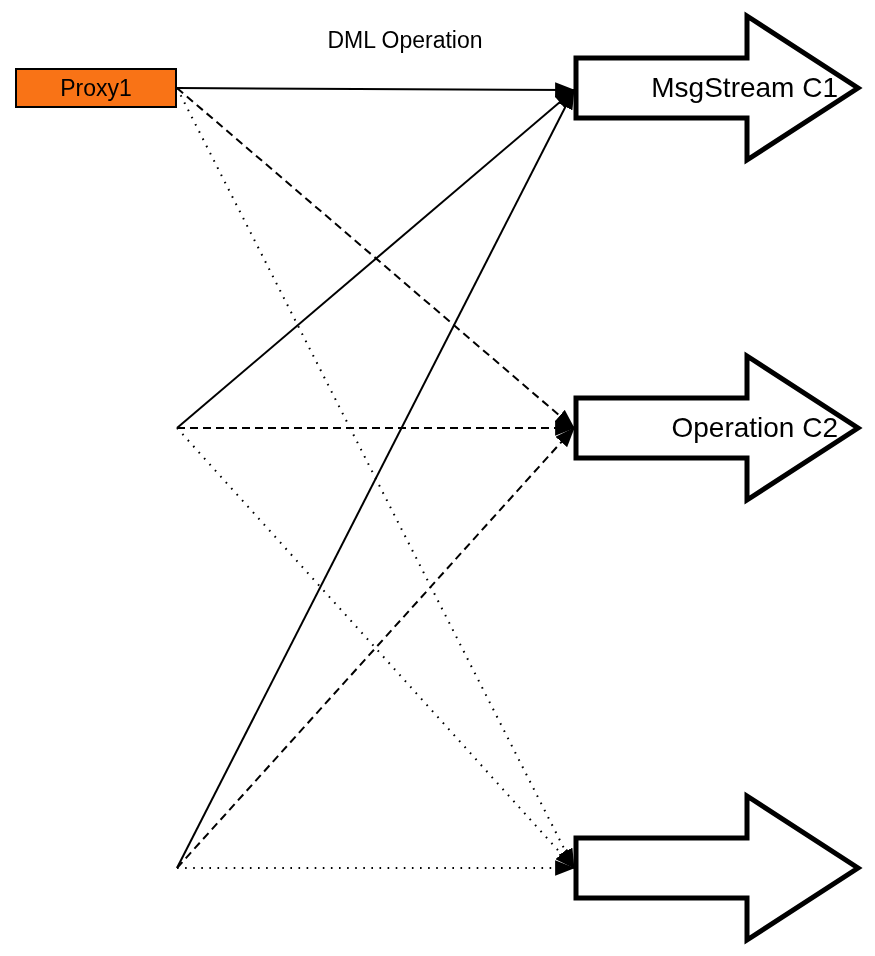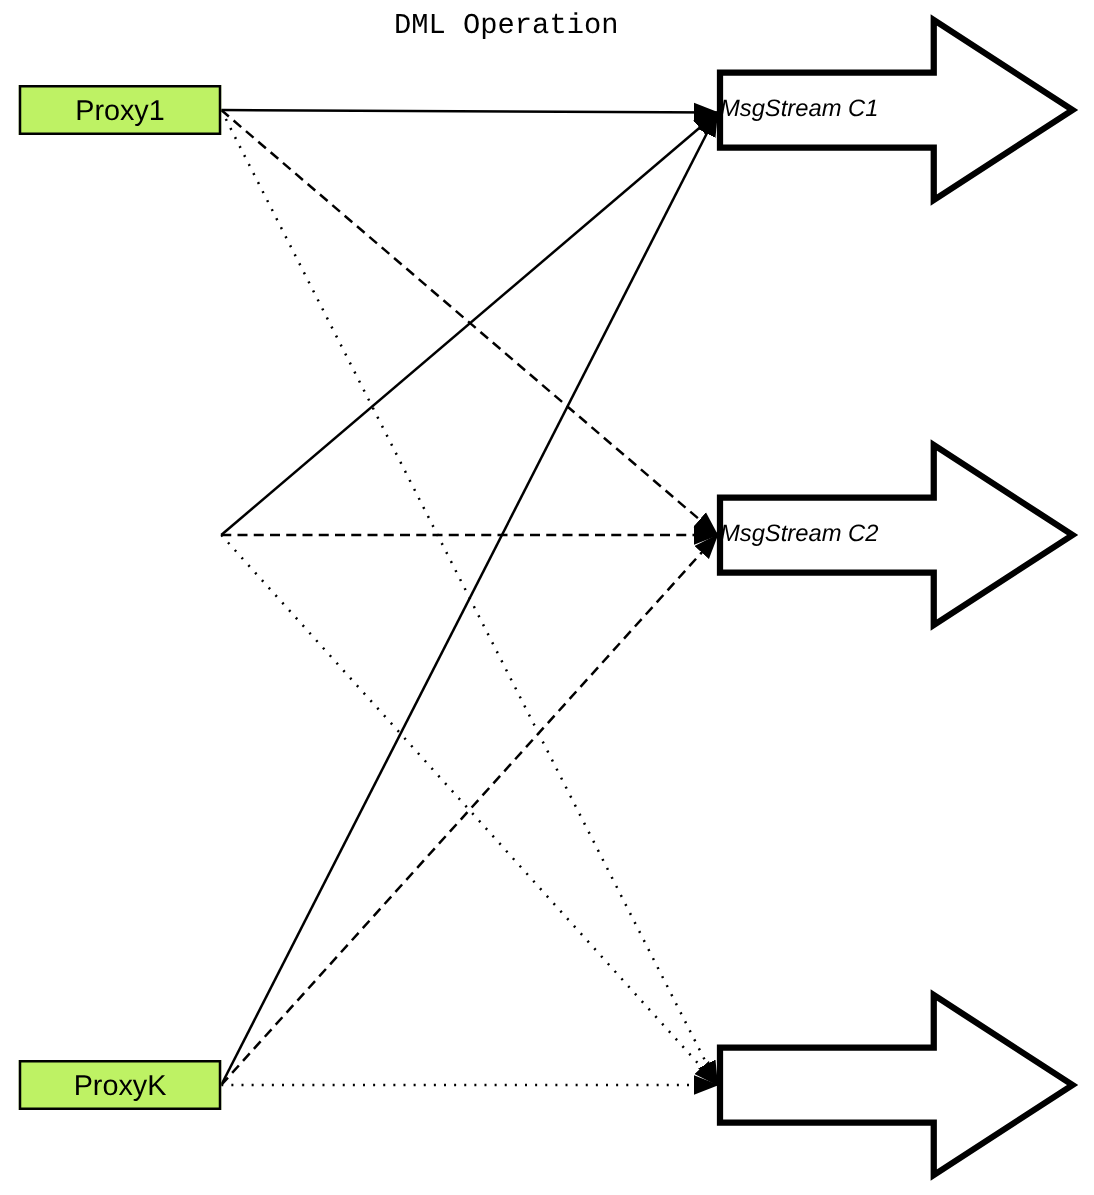--- a/index.html
+++ b/index.html
@@ -13,54 +13,52 @@
     overflow: hidden;
   }
   .edges-layer {
     position: absolute;
     left: 0; top: 0;
     width: 875px; height: 956px;
   }
   .diagram-title {
     position: absolute;
     left: 285px;
-    top: 8px;
+    top: 28px;
     width: 240px;
     text-align: center;
     font-size: 23px;
     line-height: 25px;
     white-space: nowrap;
-    font-family: Liberation Mono, monospace;
   }
   .proxy-box {
     position: absolute;
     left: 15px;
     width: 162px;
     height: 40px;
     box-sizing: border-box;
     border: 2.5px solid #000000;
-    background: #bef264;
+    background: #f97316;
     display: flex;
     align-items: center;
     justify-content: center;
     font-size: 23px;
   }
   #proxy-box-0 { top: 68px; }
   #proxy-box-1 { top: 408px; }
   #proxy-box-2 { top: 848px; }
   .stream-label {
     position: absolute;
     left: 576px;
     width: 262px;
     height: 28px;
     line-height: 28px;
-    text-align: left;
-    font-size: 19px;
+    text-align: right;
+    font-size: 28px;
     white-space: nowrap;
-    font-style: italic;
   }
   #stream-label-0 { top: 74px; }
   #stream-label-1 { top: 414px; }
   #stream-label-2 { top: 854px; }
   .edge-line { stroke: #000000; stroke-width: 2; fill: none; }
   .block-arrow { fill: #ffffff; stroke: #000000; stroke-width: 5; stroke-linejoin: miter; }
 </style>
 </head>
 <body>
 
@@ -90,20 +88,17 @@
     <polygon class="block-arrow" points="576,838 747,838 747,796 858,868 747,940 747,898 576,898"></polygon>
   </svg>
 
   <div class="diagram-title">
     <div>DML Operation</div>
   </div>
 
   <div class="proxy-box" id="proxy-box-0">
     <span>Proxy1</span>
   </div>
-  <div class="proxy-box" id="proxy-box-2">
-    <span>ProxyK</span>
-  </div>
 
   <div class="stream-label" id="stream-label-0">MsgStream C1</div>
-  <div class="stream-label" id="stream-label-1">MsgStream C2</div>
+  <div class="stream-label" id="stream-label-1">Operation C2</div>
 
 </div>
 
 </body></html>

